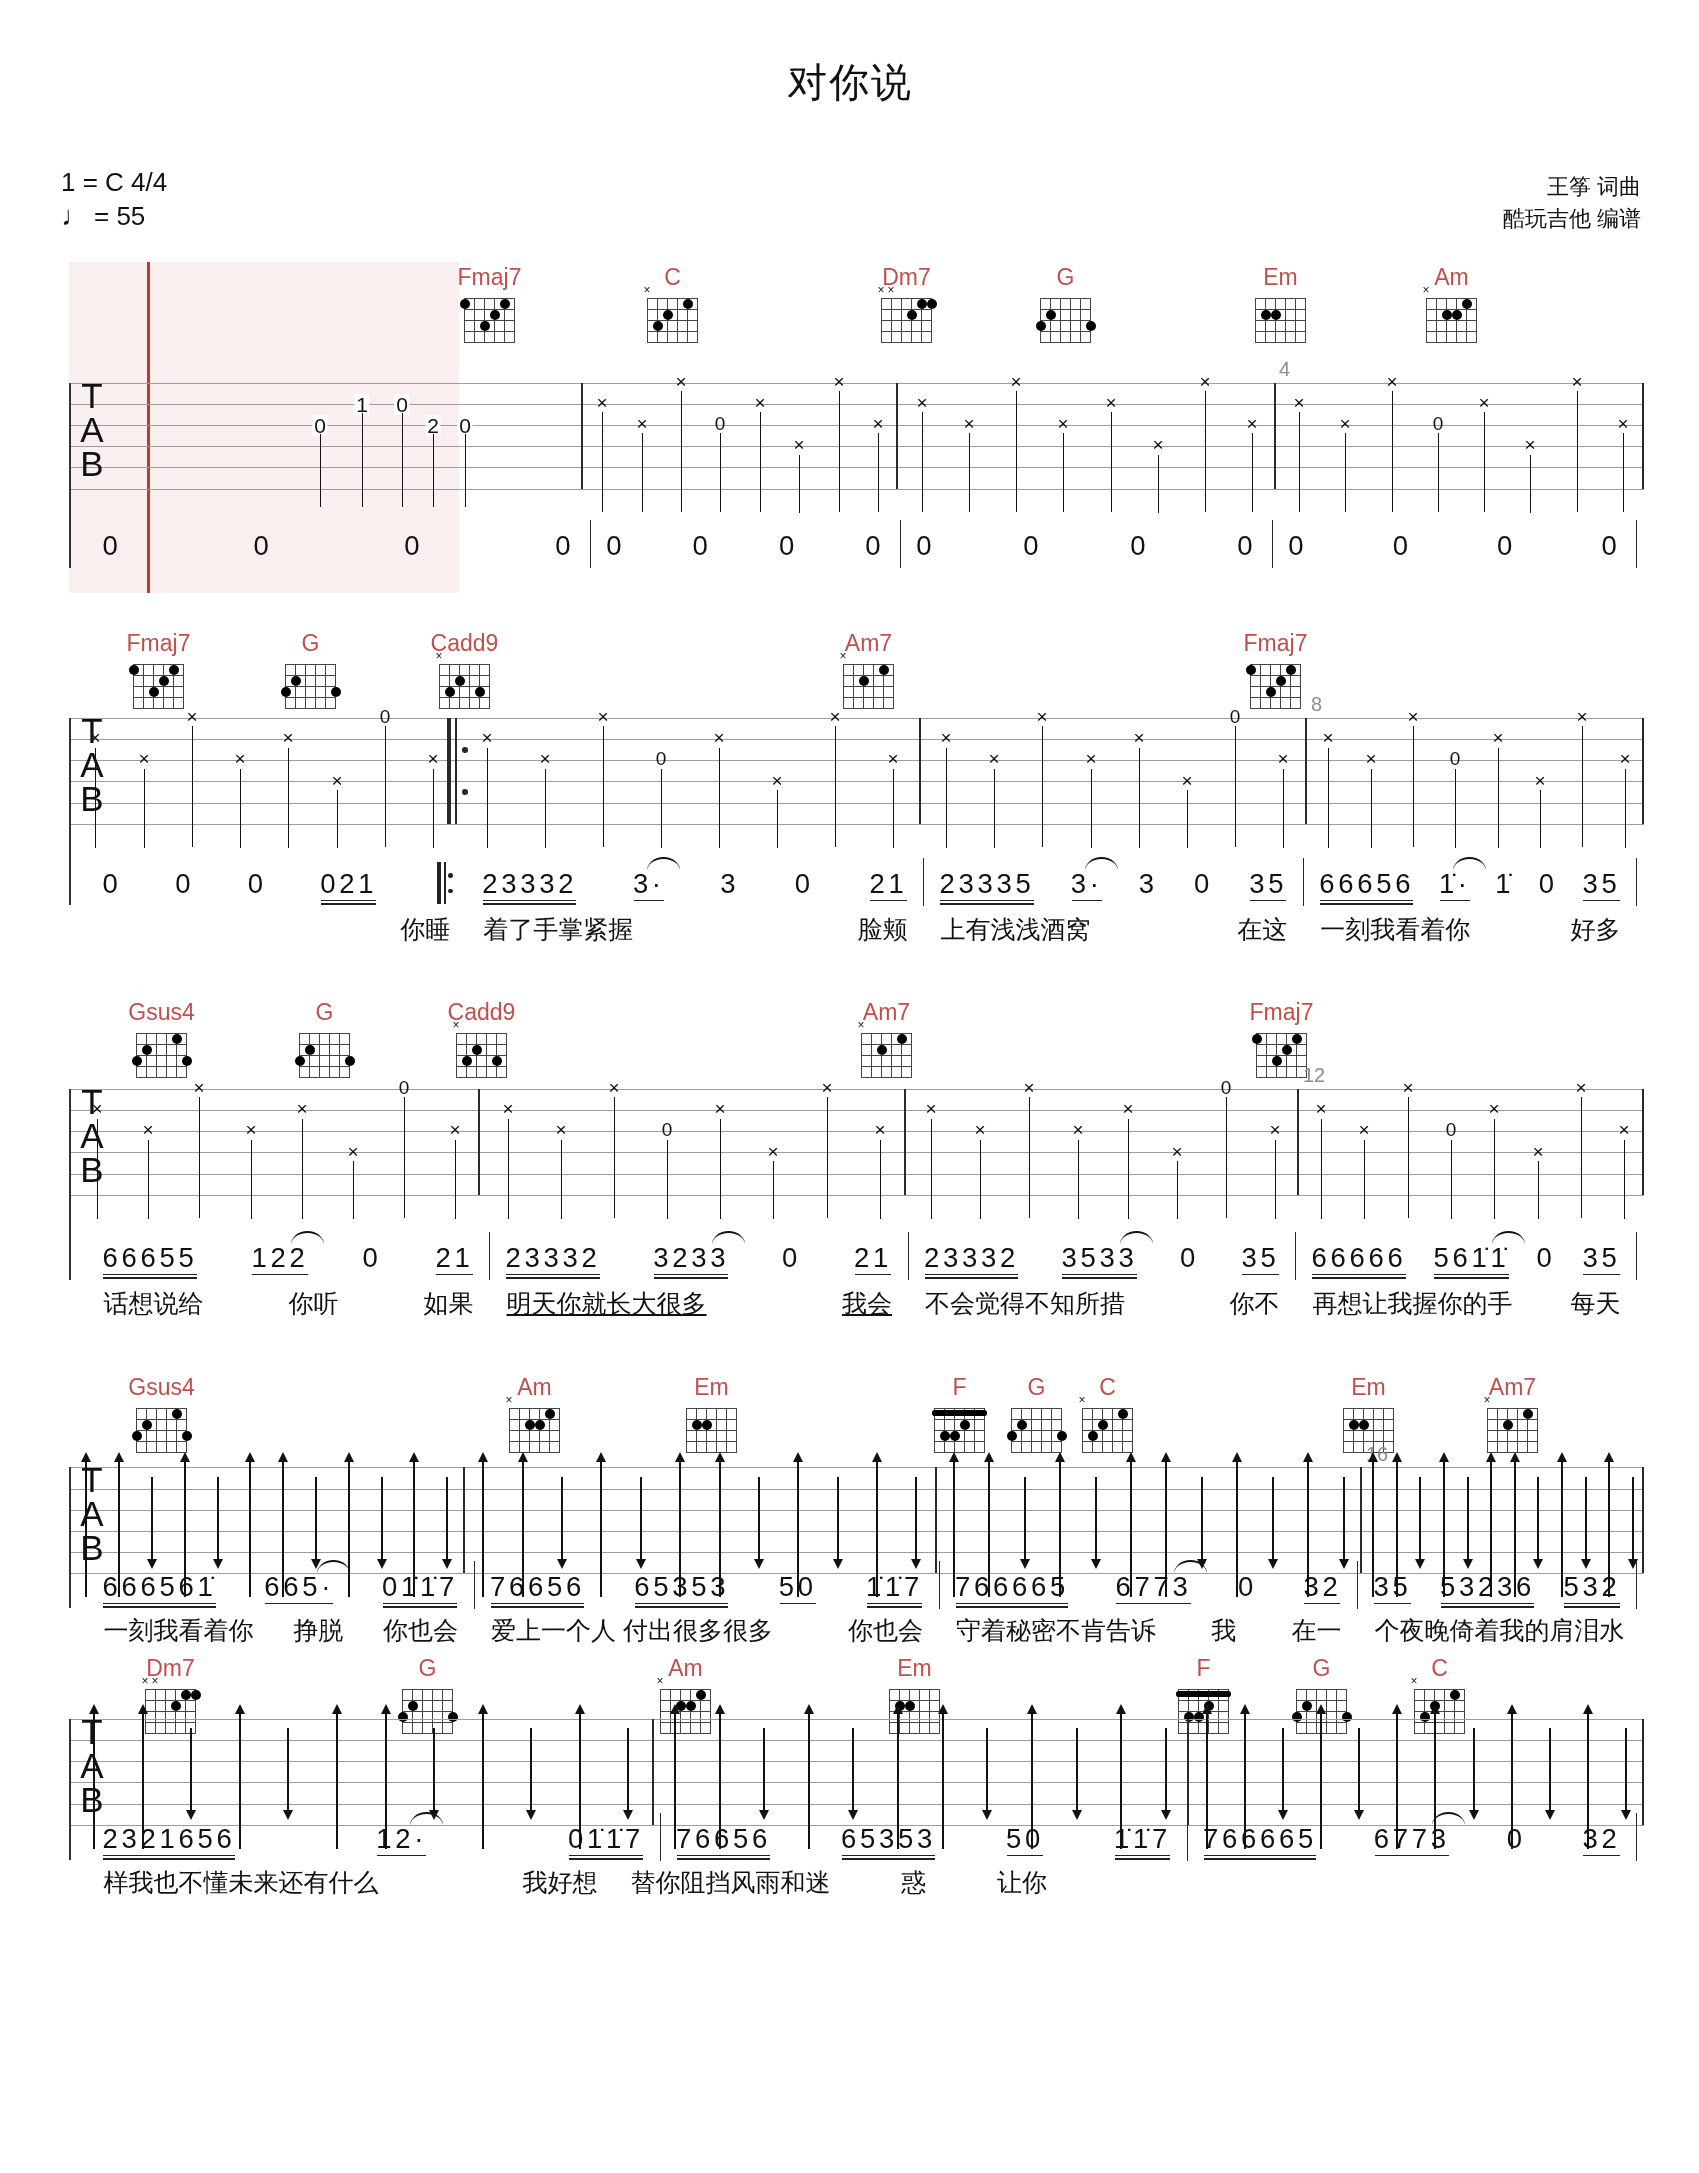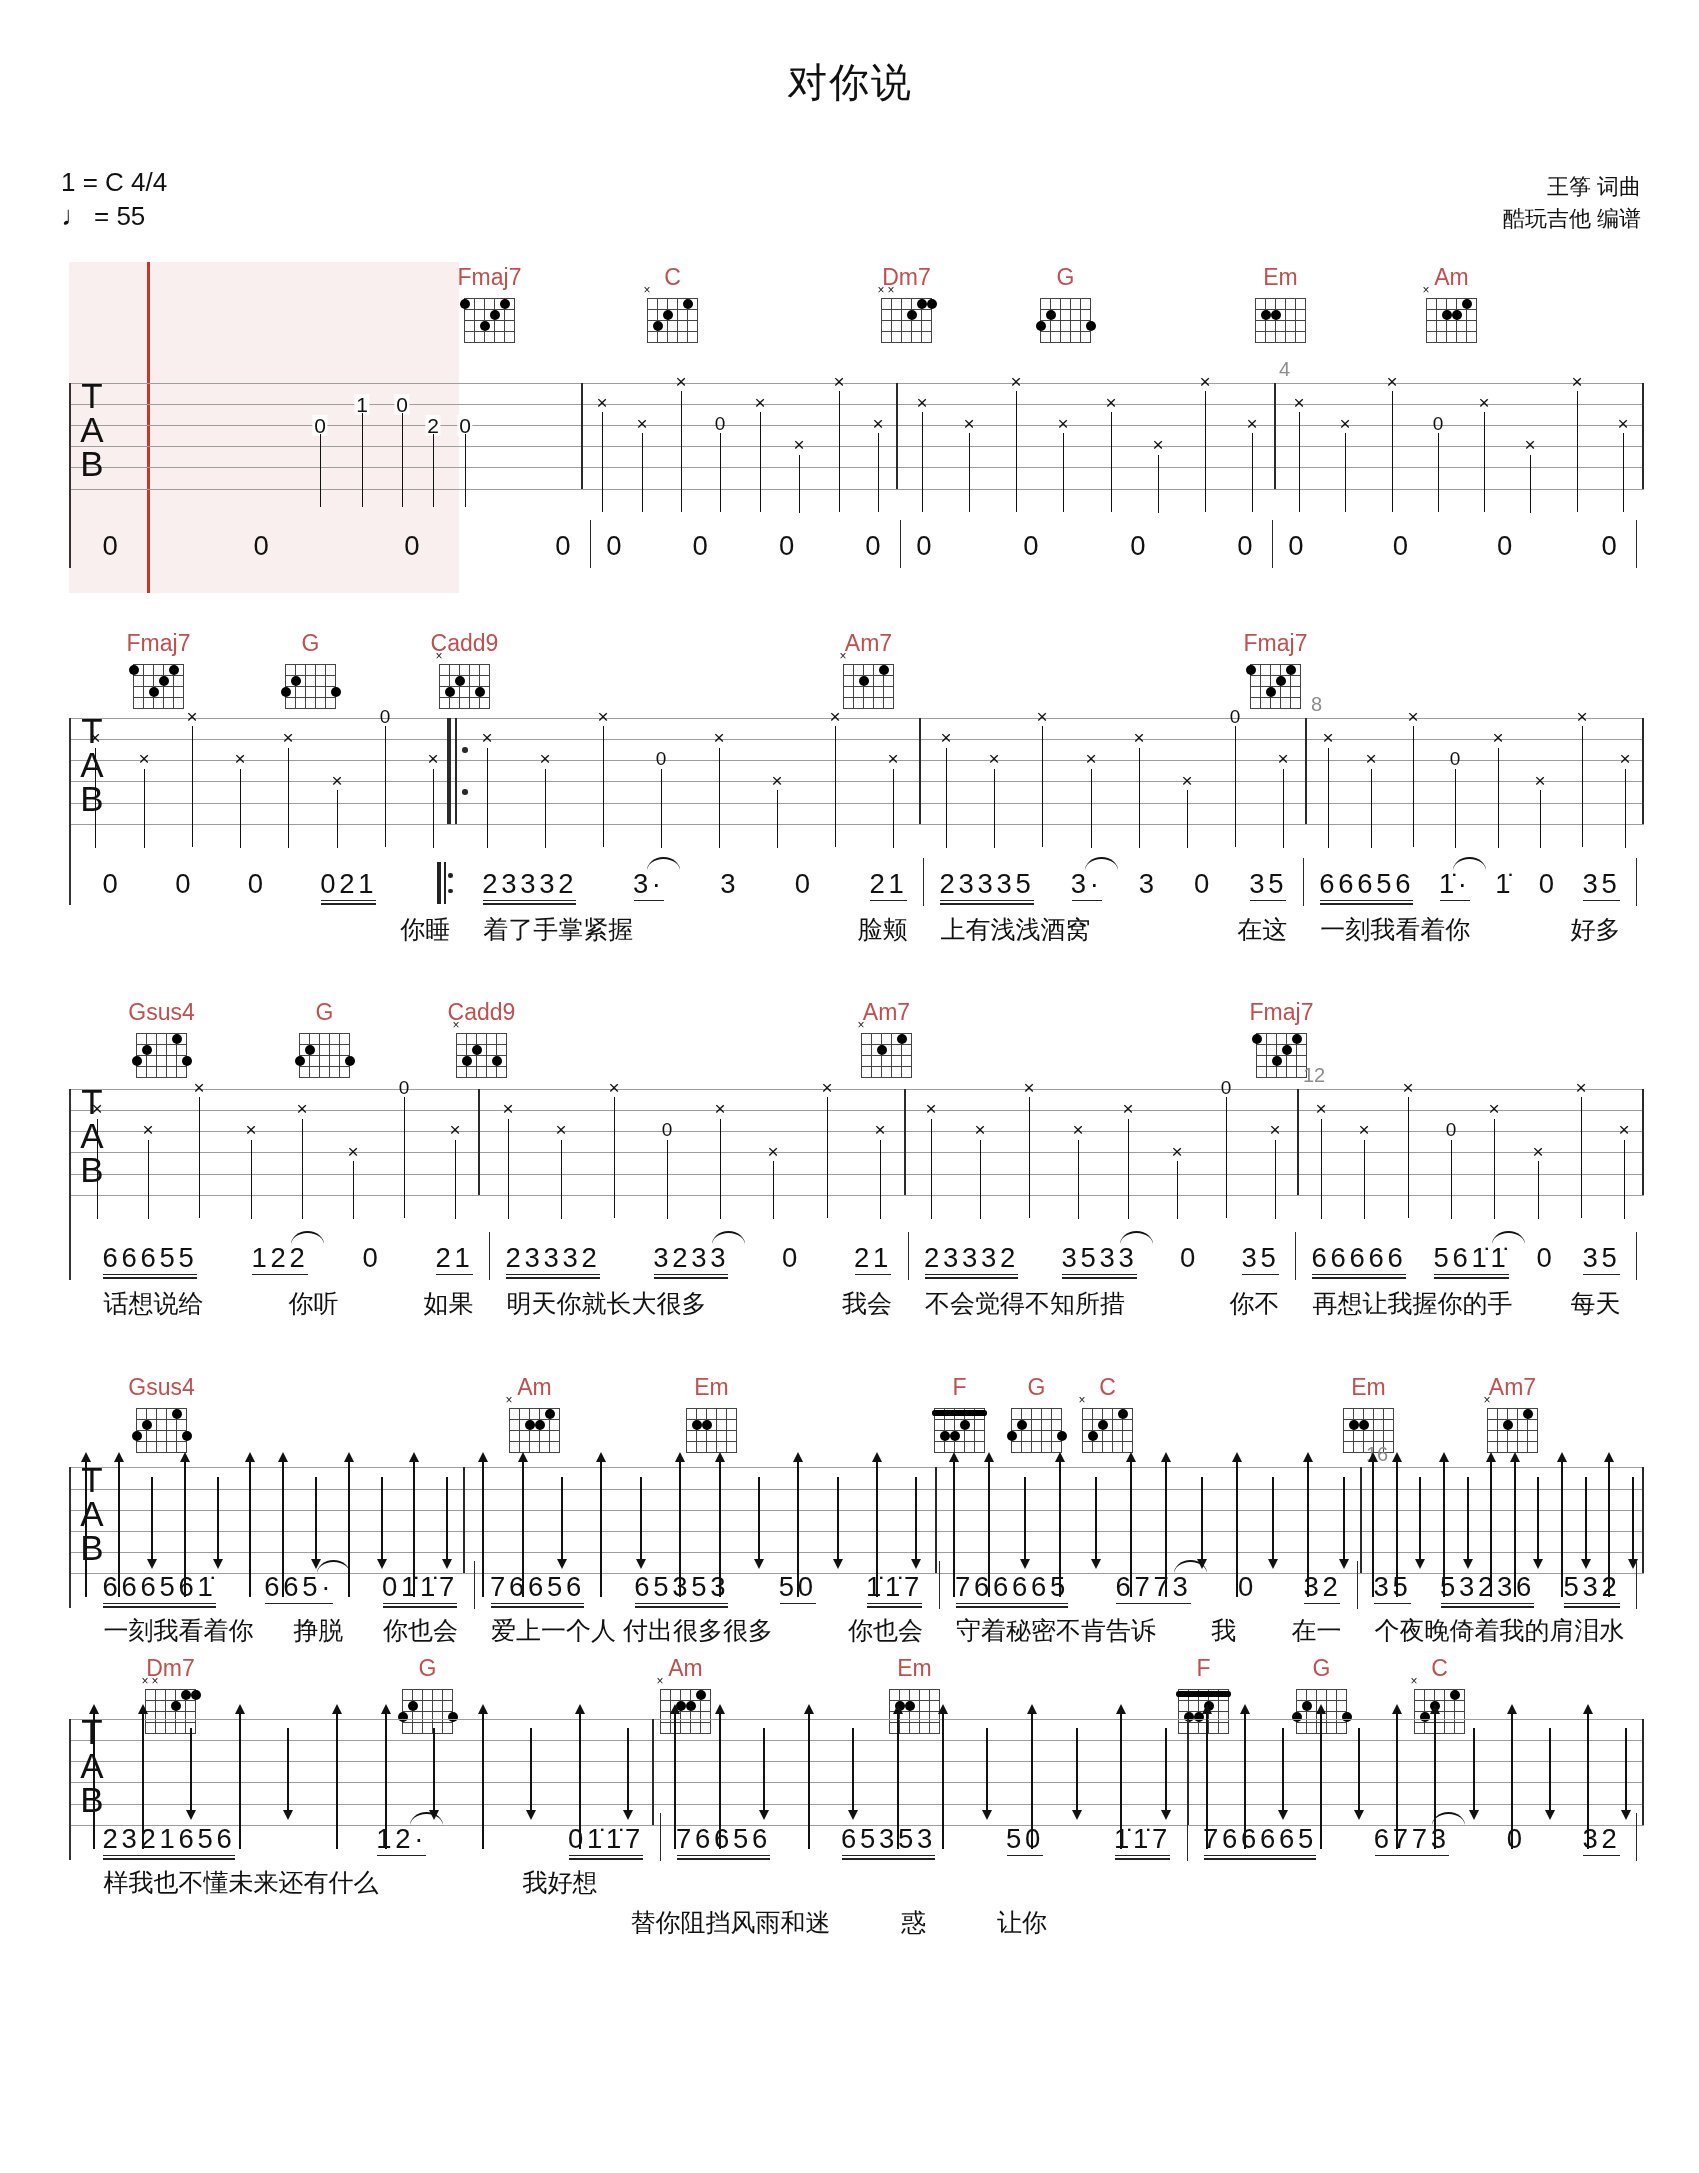--- a/index.html
+++ b/index.html
@@ -555,21 +555,21 @@
             <div class="grp">0</div>
             <div class="grp u1">35</div>
           </div>
         </div>
         <div class="lyrrow" style="left: 87px; top: 1289px; width: 1550px; position: absolute;">
           <div class="meas" style="width: 26%;">
             <div class="lyr">话想说给</div>
             <div class="lyr">你听</div>
             <div class="lyr">如果</div>
           </div>
-          <div class="meas" style="width: 27%;">
+          <div class="meas" style="width: 27%; text-decoration: underline;">
             <div class="lyr">明天你就长大很多</div>
             <div class="lyr">我会</div>
           </div>
           <div class="meas" style="width: 25%;">
             <div class="lyr">不会觉得不知所措</div>
             <div class="lyr">你不</div>
           </div>
           <div class="meas" style="width: 22%;">
             <div class="lyr">再想让我握你的手</div>
             <div class="lyr">每天</div>
@@ -879,21 +879,21 @@
             <div class="grp u1">6773<div class="arc"></div></div>
             <div class="grp">0</div>
             <div class="grp u1">32</div>
           </div>
         </div>
         <div class="lyrrow" style="left: 87px; top: 1868px; width: 1550px; position: absolute;">
           <div class="meas" style="width: 34%;">
             <div class="lyr">样我也不懂未来还有什么</div>
             <div class="lyr">我好想</div>
           </div>
-          <div class="meas" style="width: 29%; margin-top: 40px;">
+          <div class="meas" style="width: 29%;">
             <div class="lyr">替你阻挡风雨和迷</div>
             <div class="lyr">惑</div>
             <div class="lyr">让你</div>
           </div>
         </div>
       </div>
     </div>
 </div>
 
 

